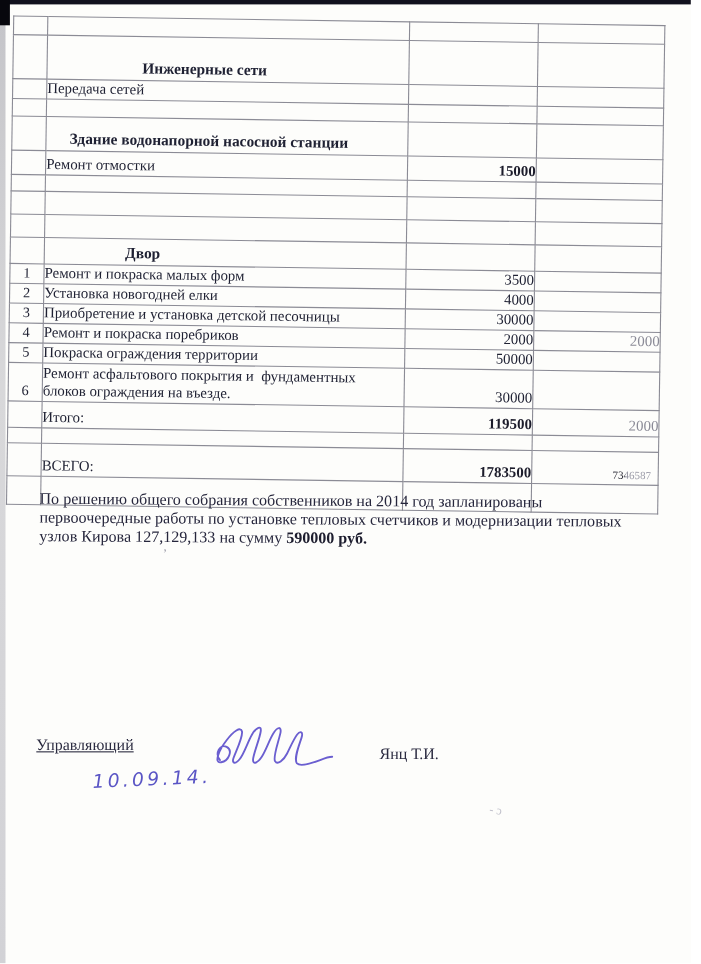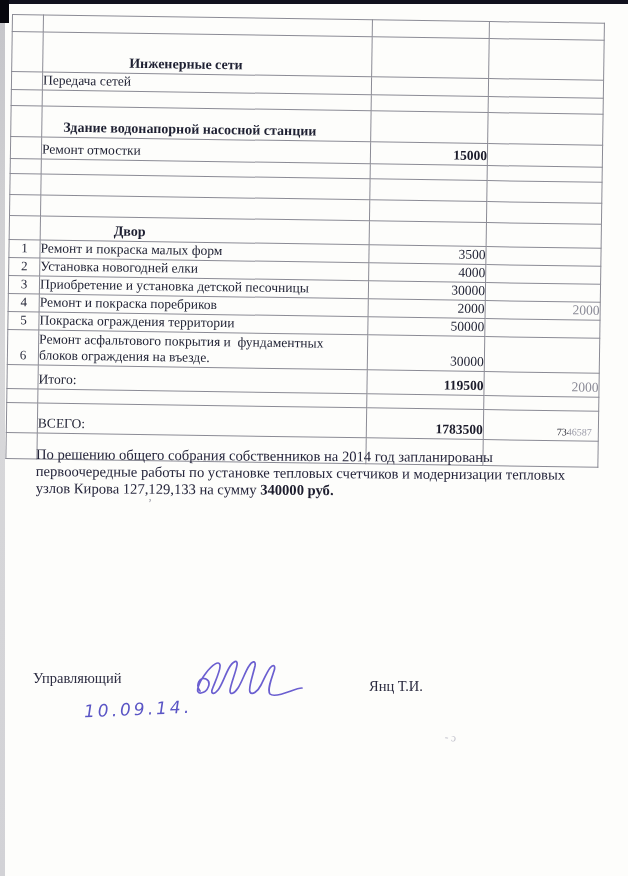--- a/index.html
+++ b/index.html
@@ -49,22 +49,22 @@
 
   
   .note {
     position:absolute; left:36px; top:446px; width:566px;
     font-size:14.6px; line-height:17px; color:#26263c;
     transform:rotate(0.4deg); transform-origin:0 0;
   }
   .note b { color:#1d1d2e; }
 
   
-  .role  { position:absolute; left:33px;  top:670px; font-size:14.5px; color:#2b2b40; }
-  .name  { position:absolute; left:345px; top:678px; font-size:14.5px; color:#2b2b40;margin-left:24px; }
+  .role  { position:absolute; left:33px;  top:670px; font-size:14.5px; color:#2b2b40;text-decoration:underline; }
+  .name  { position:absolute; left:345px; top:678px; font-size:14.5px; color:#2b2b40; }
   .sig   { position:absolute; left:186px; top:644px; width:120px; height:62px; }
   .sig path { fill:none; stroke:#6b5fd0; stroke-width:1.7; stroke-linecap:round; }
   .hand-date {
     position:absolute; left:84px; top:699px;
     font-family:"DejaVu Sans", sans-serif; font-style:italic;
     font-size:17px; letter-spacing:3px; color:#5a55c5;
     transform:rotate(-2.5deg);
   }
   .speck1 { position:absolute; left:445px; top:731px; font-size:11px; color:#c2c2cc; transform:rotate(8deg); }
   .speck2 { position:absolute; left:148px; top:496px; font-size:12px; color:#9a9aa6; }
@@ -199,21 +199,21 @@
       <td class="c-desc"></td>
       <td class="c-v1"></td>
       <td class="c-v2"></td>
     </tr>
   </tbody>
     </table>
 
   <div class="note">
     <span>По решению общего собрания собственников на 2014 год запланированы</span><br>
     <span>первоочередные работы по установке тепловых счетчиков и модернизации тепловых</span><br>
-    <span>узлов Кирова 127,129,133 на сумму </span><b>340000 руб.</b>
+    <span>узлов Кирова 127,129,133 на сумму </span><b>590000 руб.</b>
   </div>
 
   <div class="role">Управляющий</div>
 
   <svg class="sig" viewBox="0 0 120 62">
     <path d="M14 47 C9 41 14 32 20 35 C26 38 22 48 15 49 C8 50 13 38 20 29 C26 21 33 16 34 21 C35 26 28 40 26 46 C25 50 28 51 32 46 C36 41 39 31 43 24 C47 17 52 15 51 21 C50 28 44 42 44 47 C44 51 48 50 52 44 C56 38 59 28 63 22 C66 17 70 16 69 22 C67 31 62 44 64 48 C66 52 72 47 75 41 C78 35 81 28 84 24 C87 20 90 21 88 27 C85 36 81 46 84 50 C87 53 97 50 105 47 C110 45 114 44 116 44"></path>
   </svg>
 
   <div class="name">Янц Т.И.</div>
 

